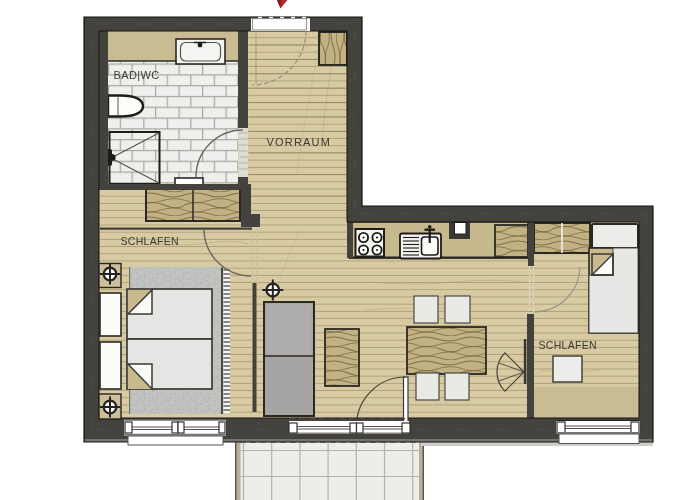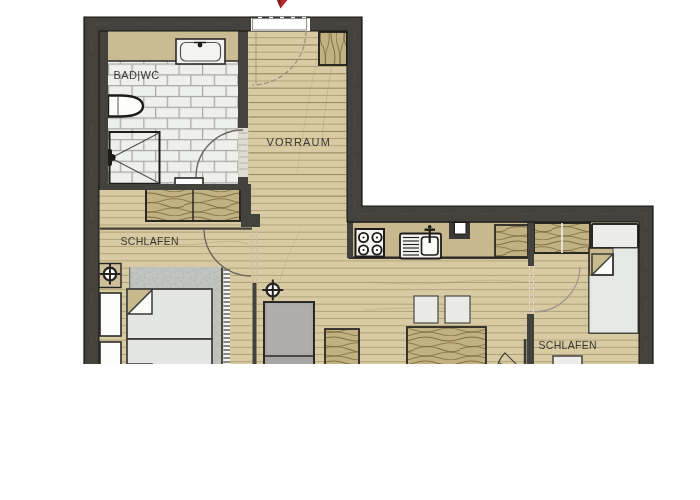--- a/index.html
+++ b/index.html
@@ -1,16 +1,16 @@
 <!DOCTYPE html>
 <html><head>
 <meta charset="utf-8">
 <style>
 html,body{margin:0;padding:0;background:#ffffff;}
-#plan{position:relative;width:700px;height:364px;font-family:"Liberation Sans", sans-serif;}
+#plan{position:relative;width:700px;height:500px;font-family:"Liberation Sans", sans-serif;}
 svg{display:block;}
 </style>
 </head>
 <body>
 <div id="plan">
 <svg width="700" height="500" viewBox="0 0 700 500">
 <defs>
 <pattern id="plank" width="10" height="7.2" patternUnits="userSpaceOnUse" y="31">
   <rect width="10" height="7.2" fill="none"></rect>
   <line x1="0" y1="6.8" x2="10" y2="6.8" stroke="#9c8d61" stroke-width="1.1" opacity="0.7"></line>

